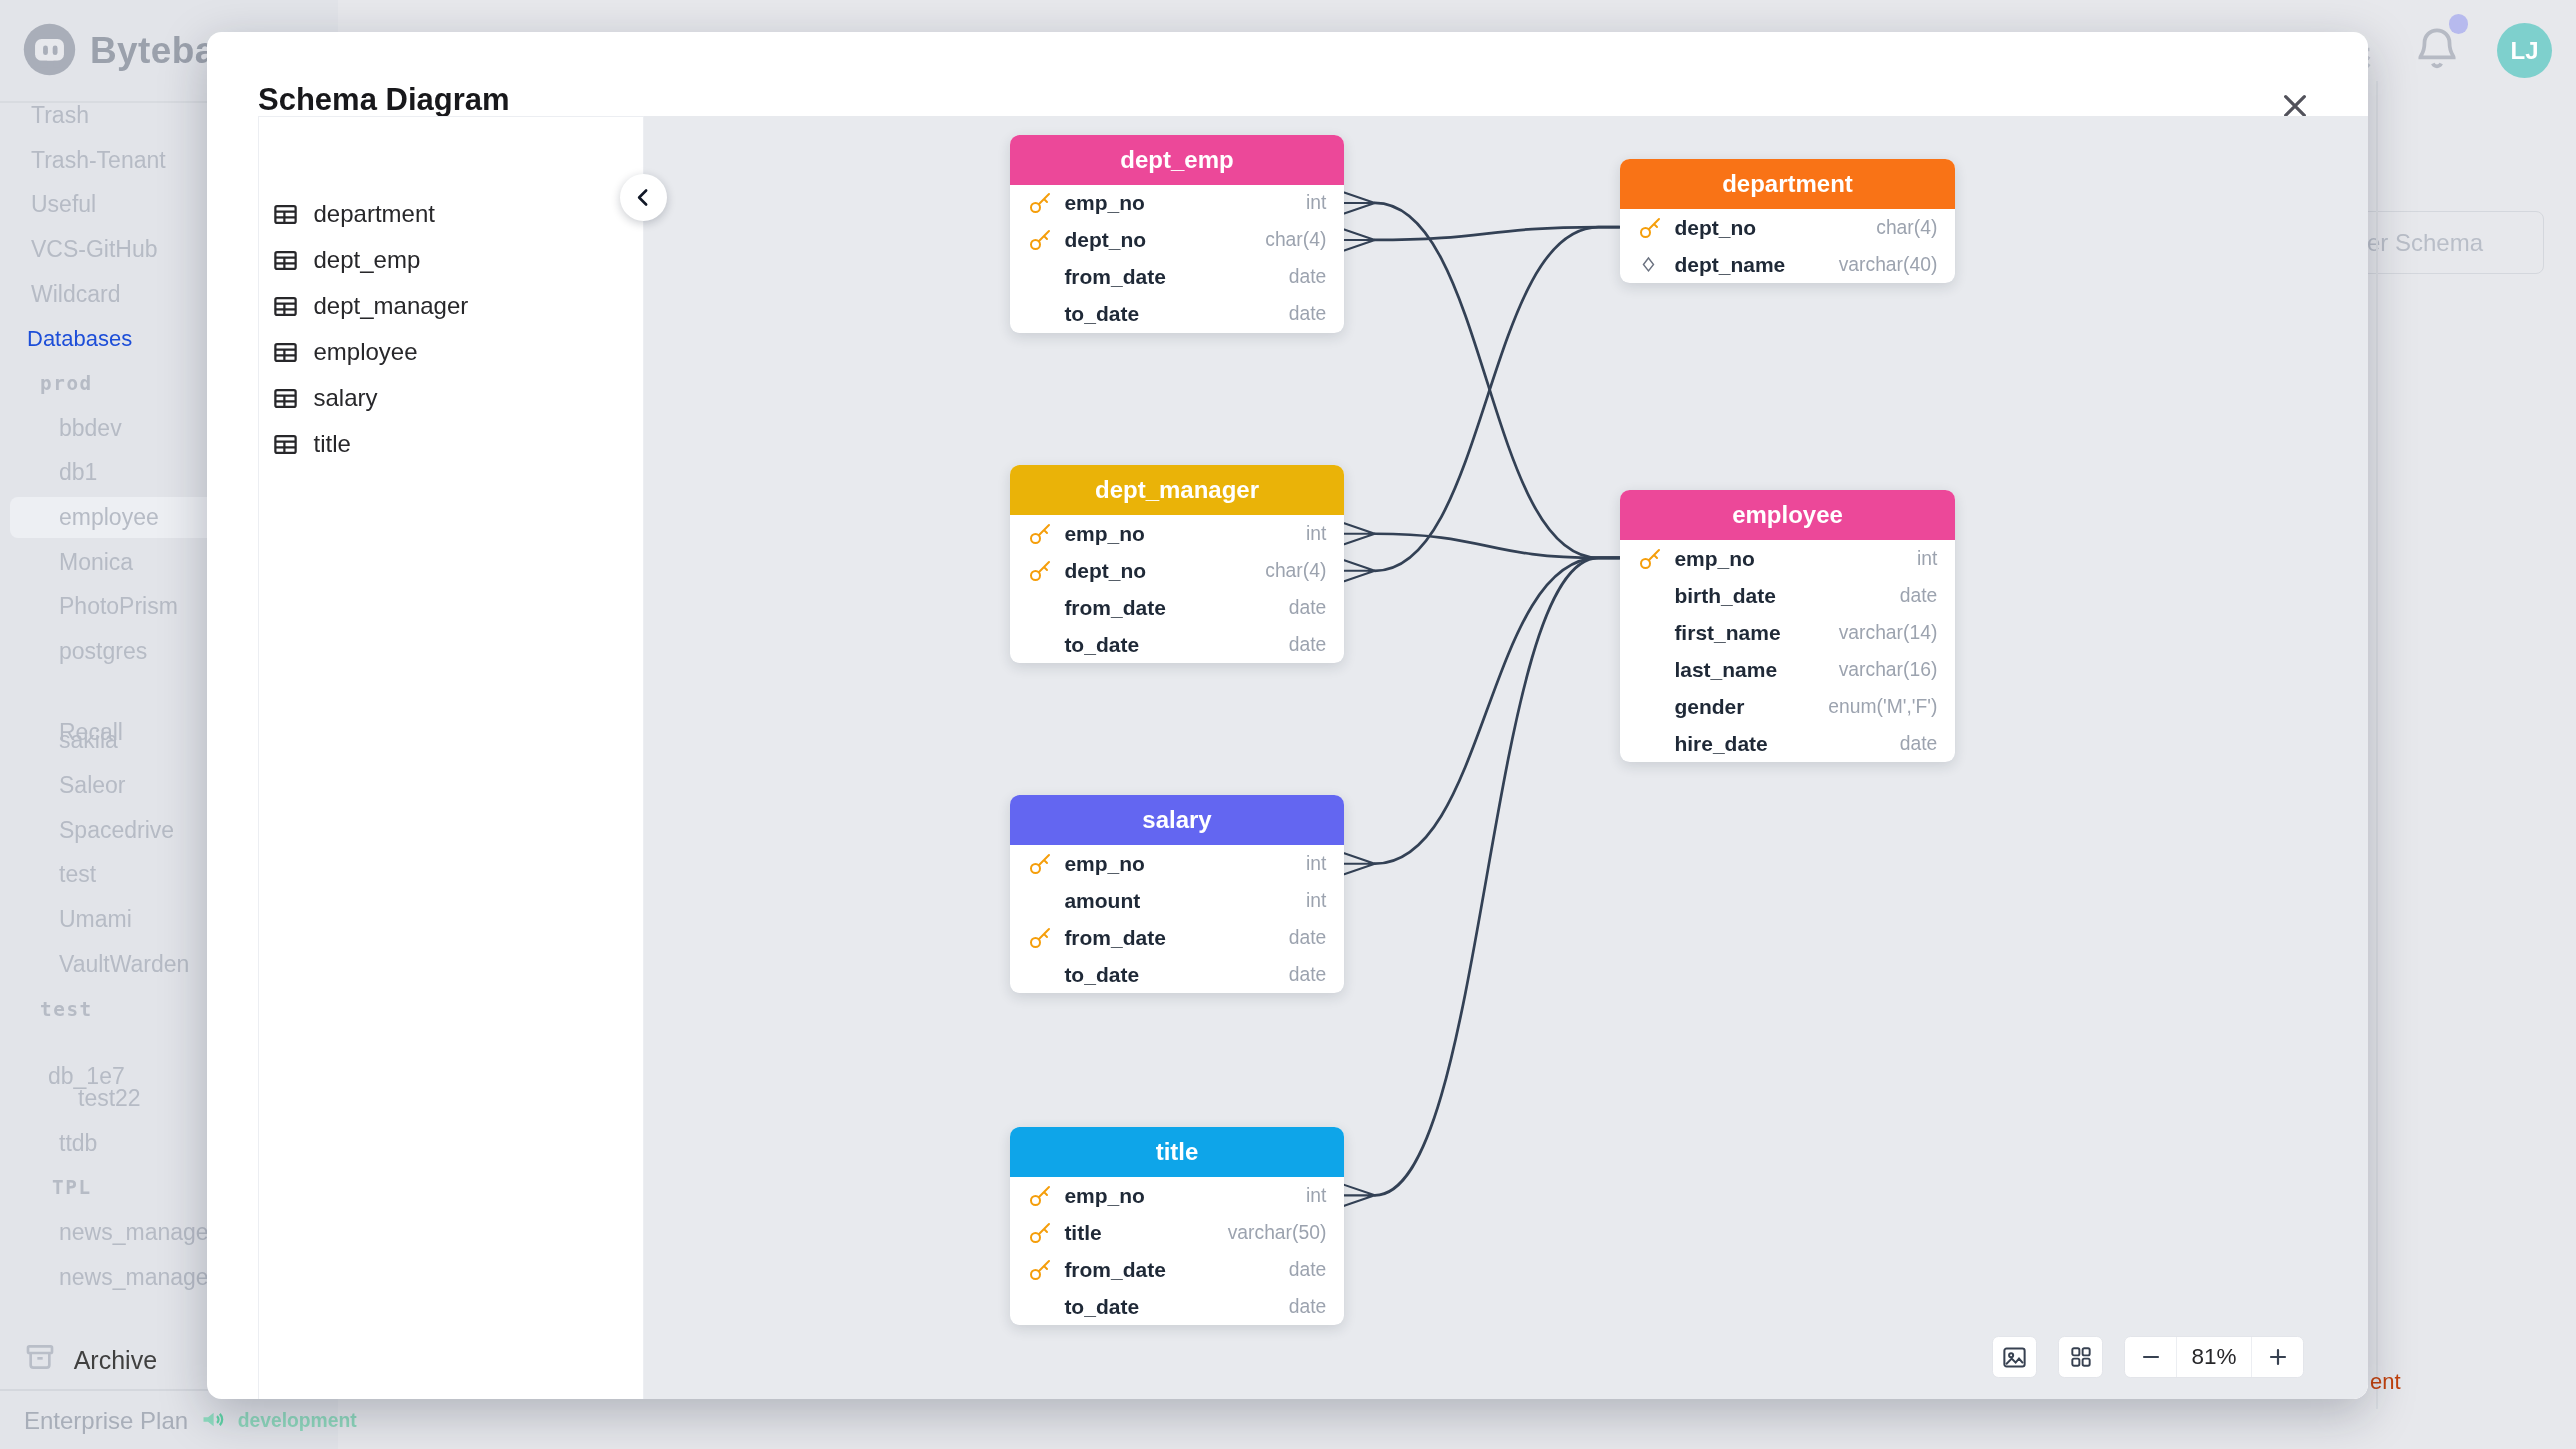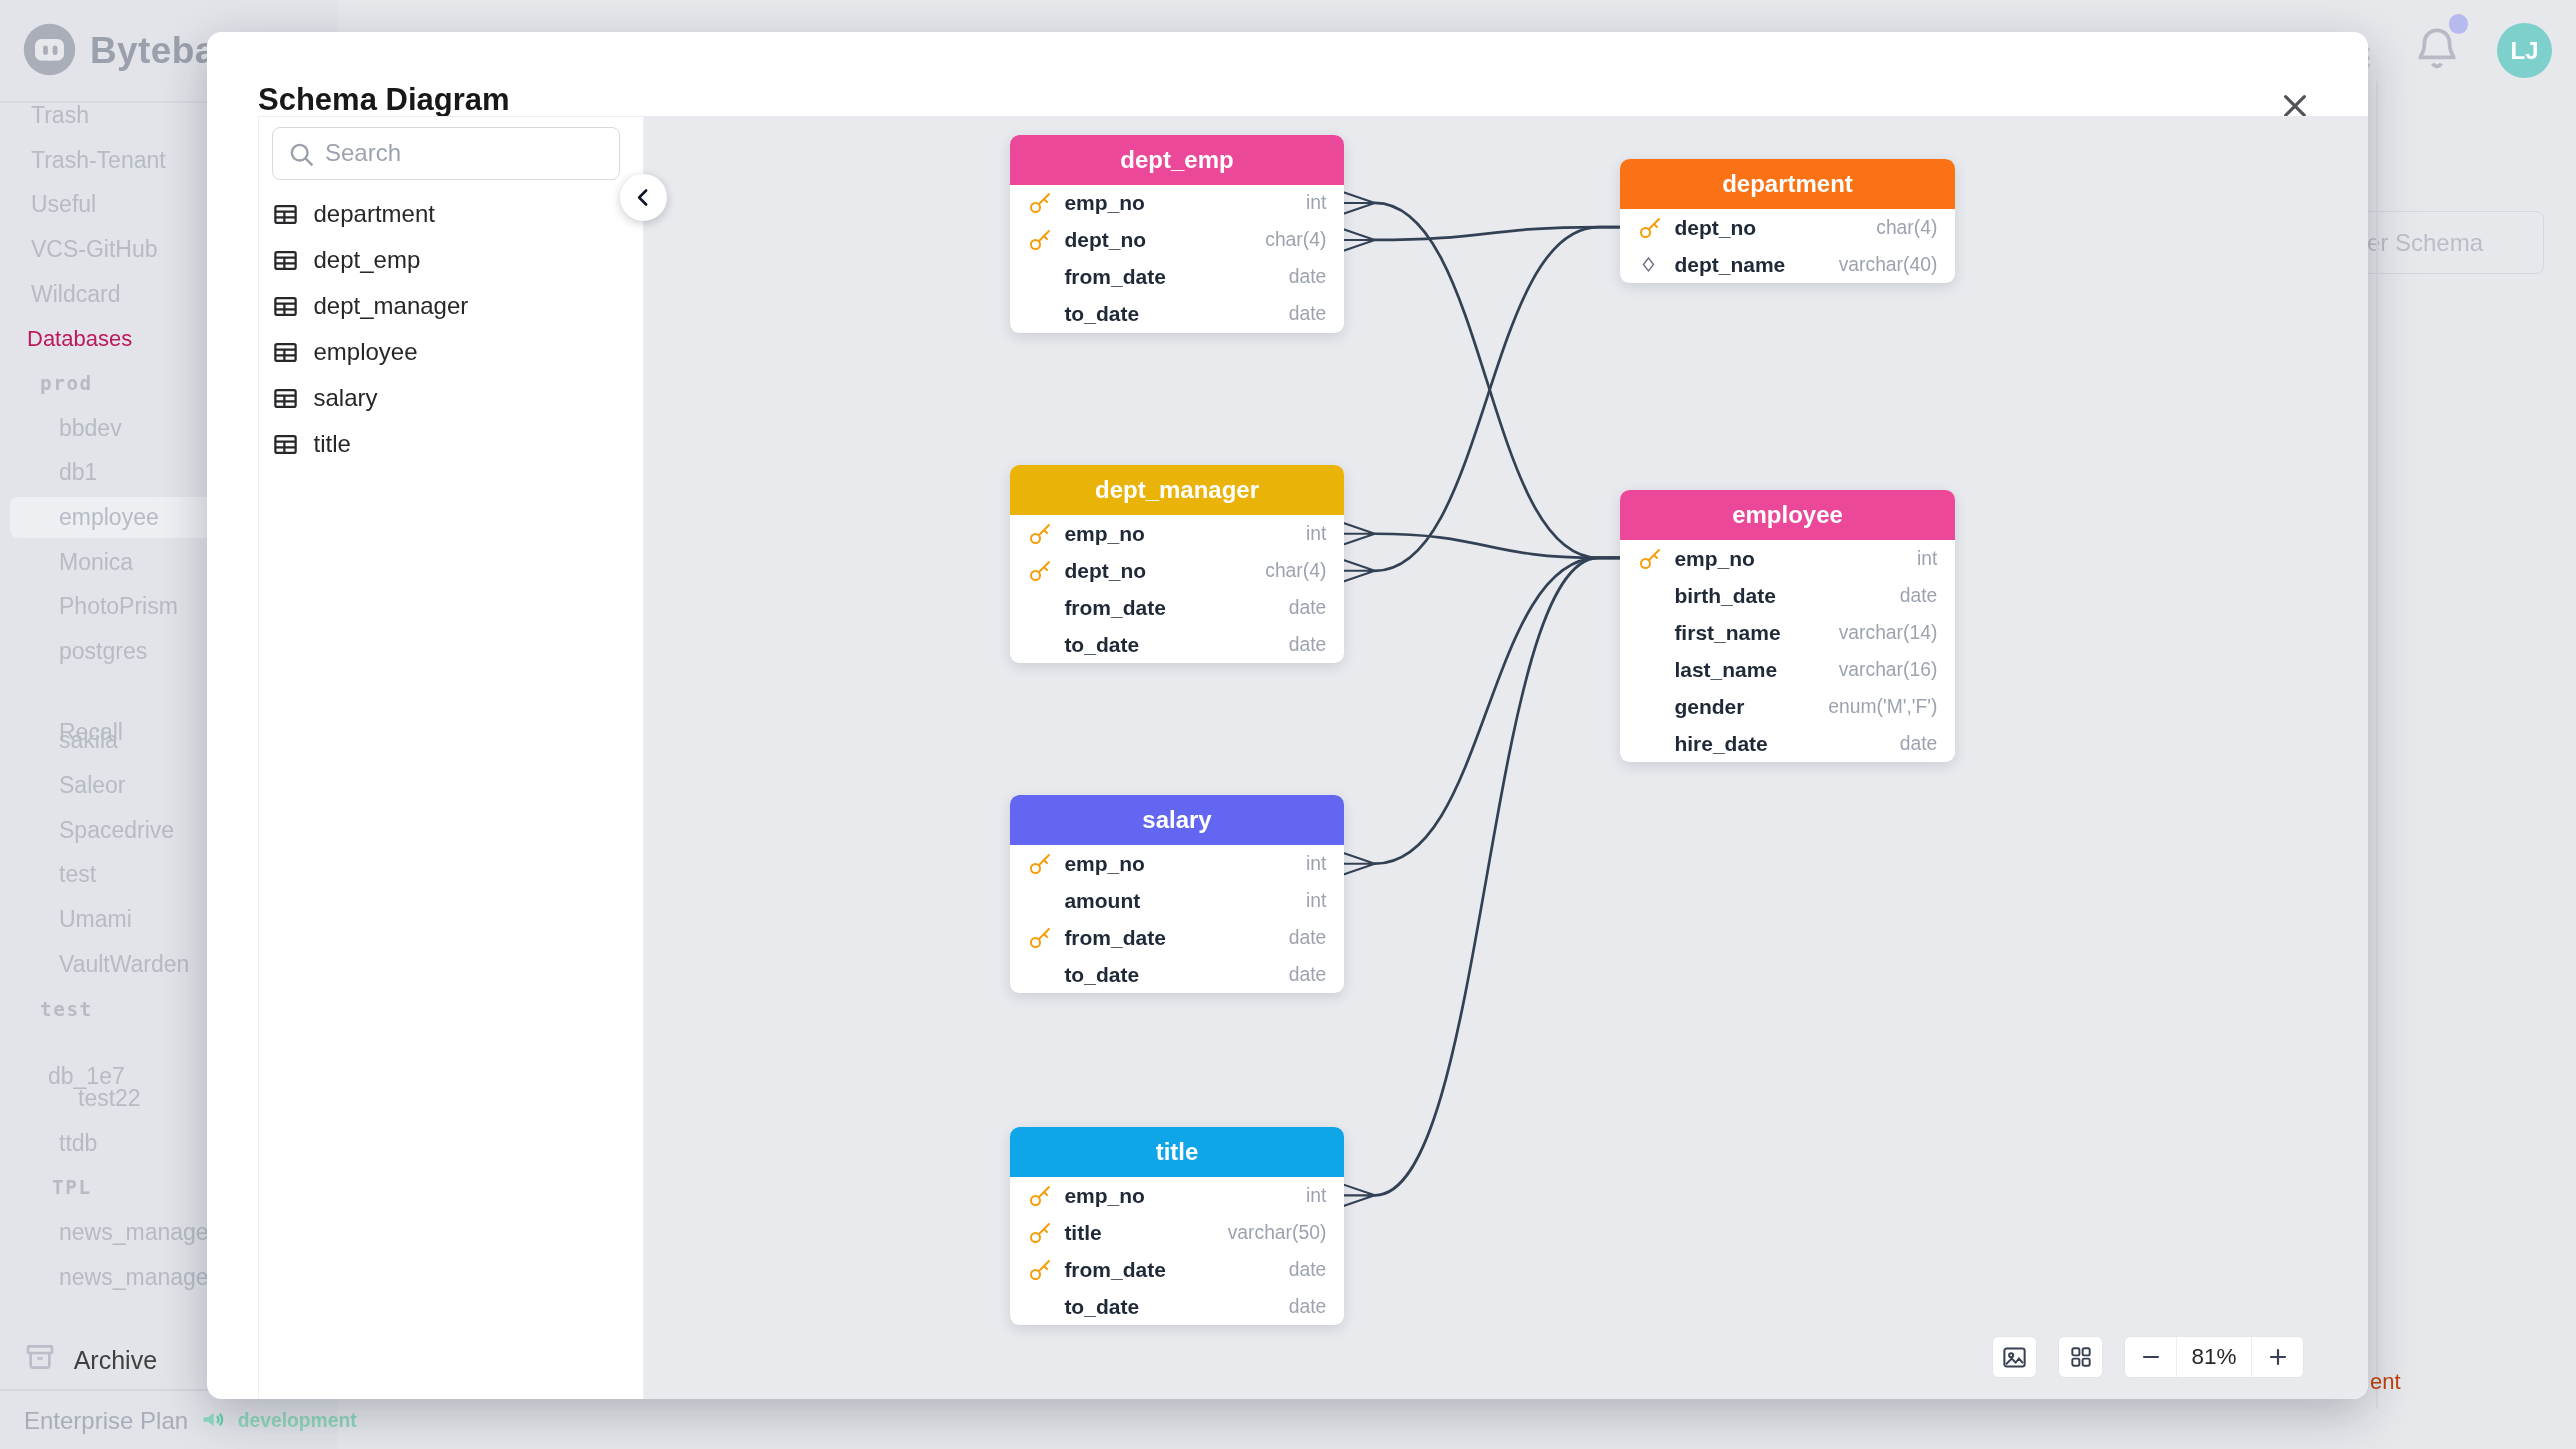--- a/index.html
+++ b/index.html
@@ -6,21 +6,21 @@
   html,body { width:2576px; height:1449px; overflow:hidden; background:#e5e7eb;
               font-family:"Liberation Sans", sans-serif; }
   .abs { position:absolute; }
   
   #page { position:absolute; inset:0; background:#e7e8ec; z-index:1; }
   #sidebar-bg { position:absolute; left:0; top:0; width:338px; height:1449px; background:#e2e4e9; }
   #topbar-divider { position:absolute; left:0; top:101px; width:338px; height:1.6px; background:#d8dbe0; }
   .logo-text { font-size:37px; font-weight:700; color:#9ba1ac; letter-spacing:0.4px; }
   .sb-item { position:absolute; left:0; width:338px; height:45px; display:flex; align-items:center;
              color:#b6bbc5; font-size:23px; overflow:hidden; white-space:nowrap; }
-  .sb-item.section { font-size:22px; color:#be185d; }
+  .sb-item.section { font-size:22px; color:#1d4ed8; }
   .sb-item.group { font-family:"DejaVu Sans Mono", monospace; font-weight:700; font-size:19.3px; letter-spacing:1.6px; }
   .sb-item.active::before { content:""; position:absolute; left:9.7px; right:105px; top:2.4px; bottom:2.4px;
              background:#edeff3; border-radius:8px; z-index:-1; }
   .sb-item.active { z-index:0; }
   #archive-row { position:absolute; left:24px; top:1336px; height:48px; display:flex; gap:17.7px;
              align-items:center; color:#404040; font-size:25px; }
   #plan-divider { position:absolute; left:0; top:1389px; width:338px; height:1.6px; background:#d4d7dd; }
   #plan-row { position:absolute; left:16px; top:1401px; height:39px; display:flex; gap:11.3px;
              align-items:center; }
   #plan-label { color:#a8aeb9; font-size:24px;margin-left:8px; }
@@ -174,29 +174,20 @@
 
 <div id="modal">
   <div id="modal-title">Schema Diagram</div>
   <button id="modal-close">
     <svg width="32" height="32" viewBox="0 0 24 24" stroke="#52525b" stroke-width="2.4" stroke-linecap="round">
         <path d="M5 5l14 14M19 5L5 19"></path>
       </svg>
   </button>
 
   <div id="panel">
-    <div id="search-box">
-      <span id="search-icon">
-        <svg width="29" height="29" viewBox="0 0 24 24" fill="none" stroke="#9aa0ab" stroke-width="2">
-          <circle cx="10.5" cy="10.5" r="6.5"></circle>
-            <path d="M15.5 15.5L21 21"></path>
-        </svg>
-      </span>
-      <input id="search-input" placeholder="Search" style="">
-    </div>
     <div id="table-list">
         <div class="list-item">
           <svg width="27" height="27" viewBox="0 0 24 24" fill="none" stroke="#27272a" stroke-width="2">
             <rect x="3" y="4.5" width="18" height="15" rx="1.5"></rect>
             <path d="M3 9.5h18M3 14.5h18M11 9.5v10"></path>
           </svg>
           <span>department</span>
         </div>
         <div class="list-item">
           <svg width="27" height="27" viewBox="0 0 24 24" fill="none" stroke="#27272a" stroke-width="2">

